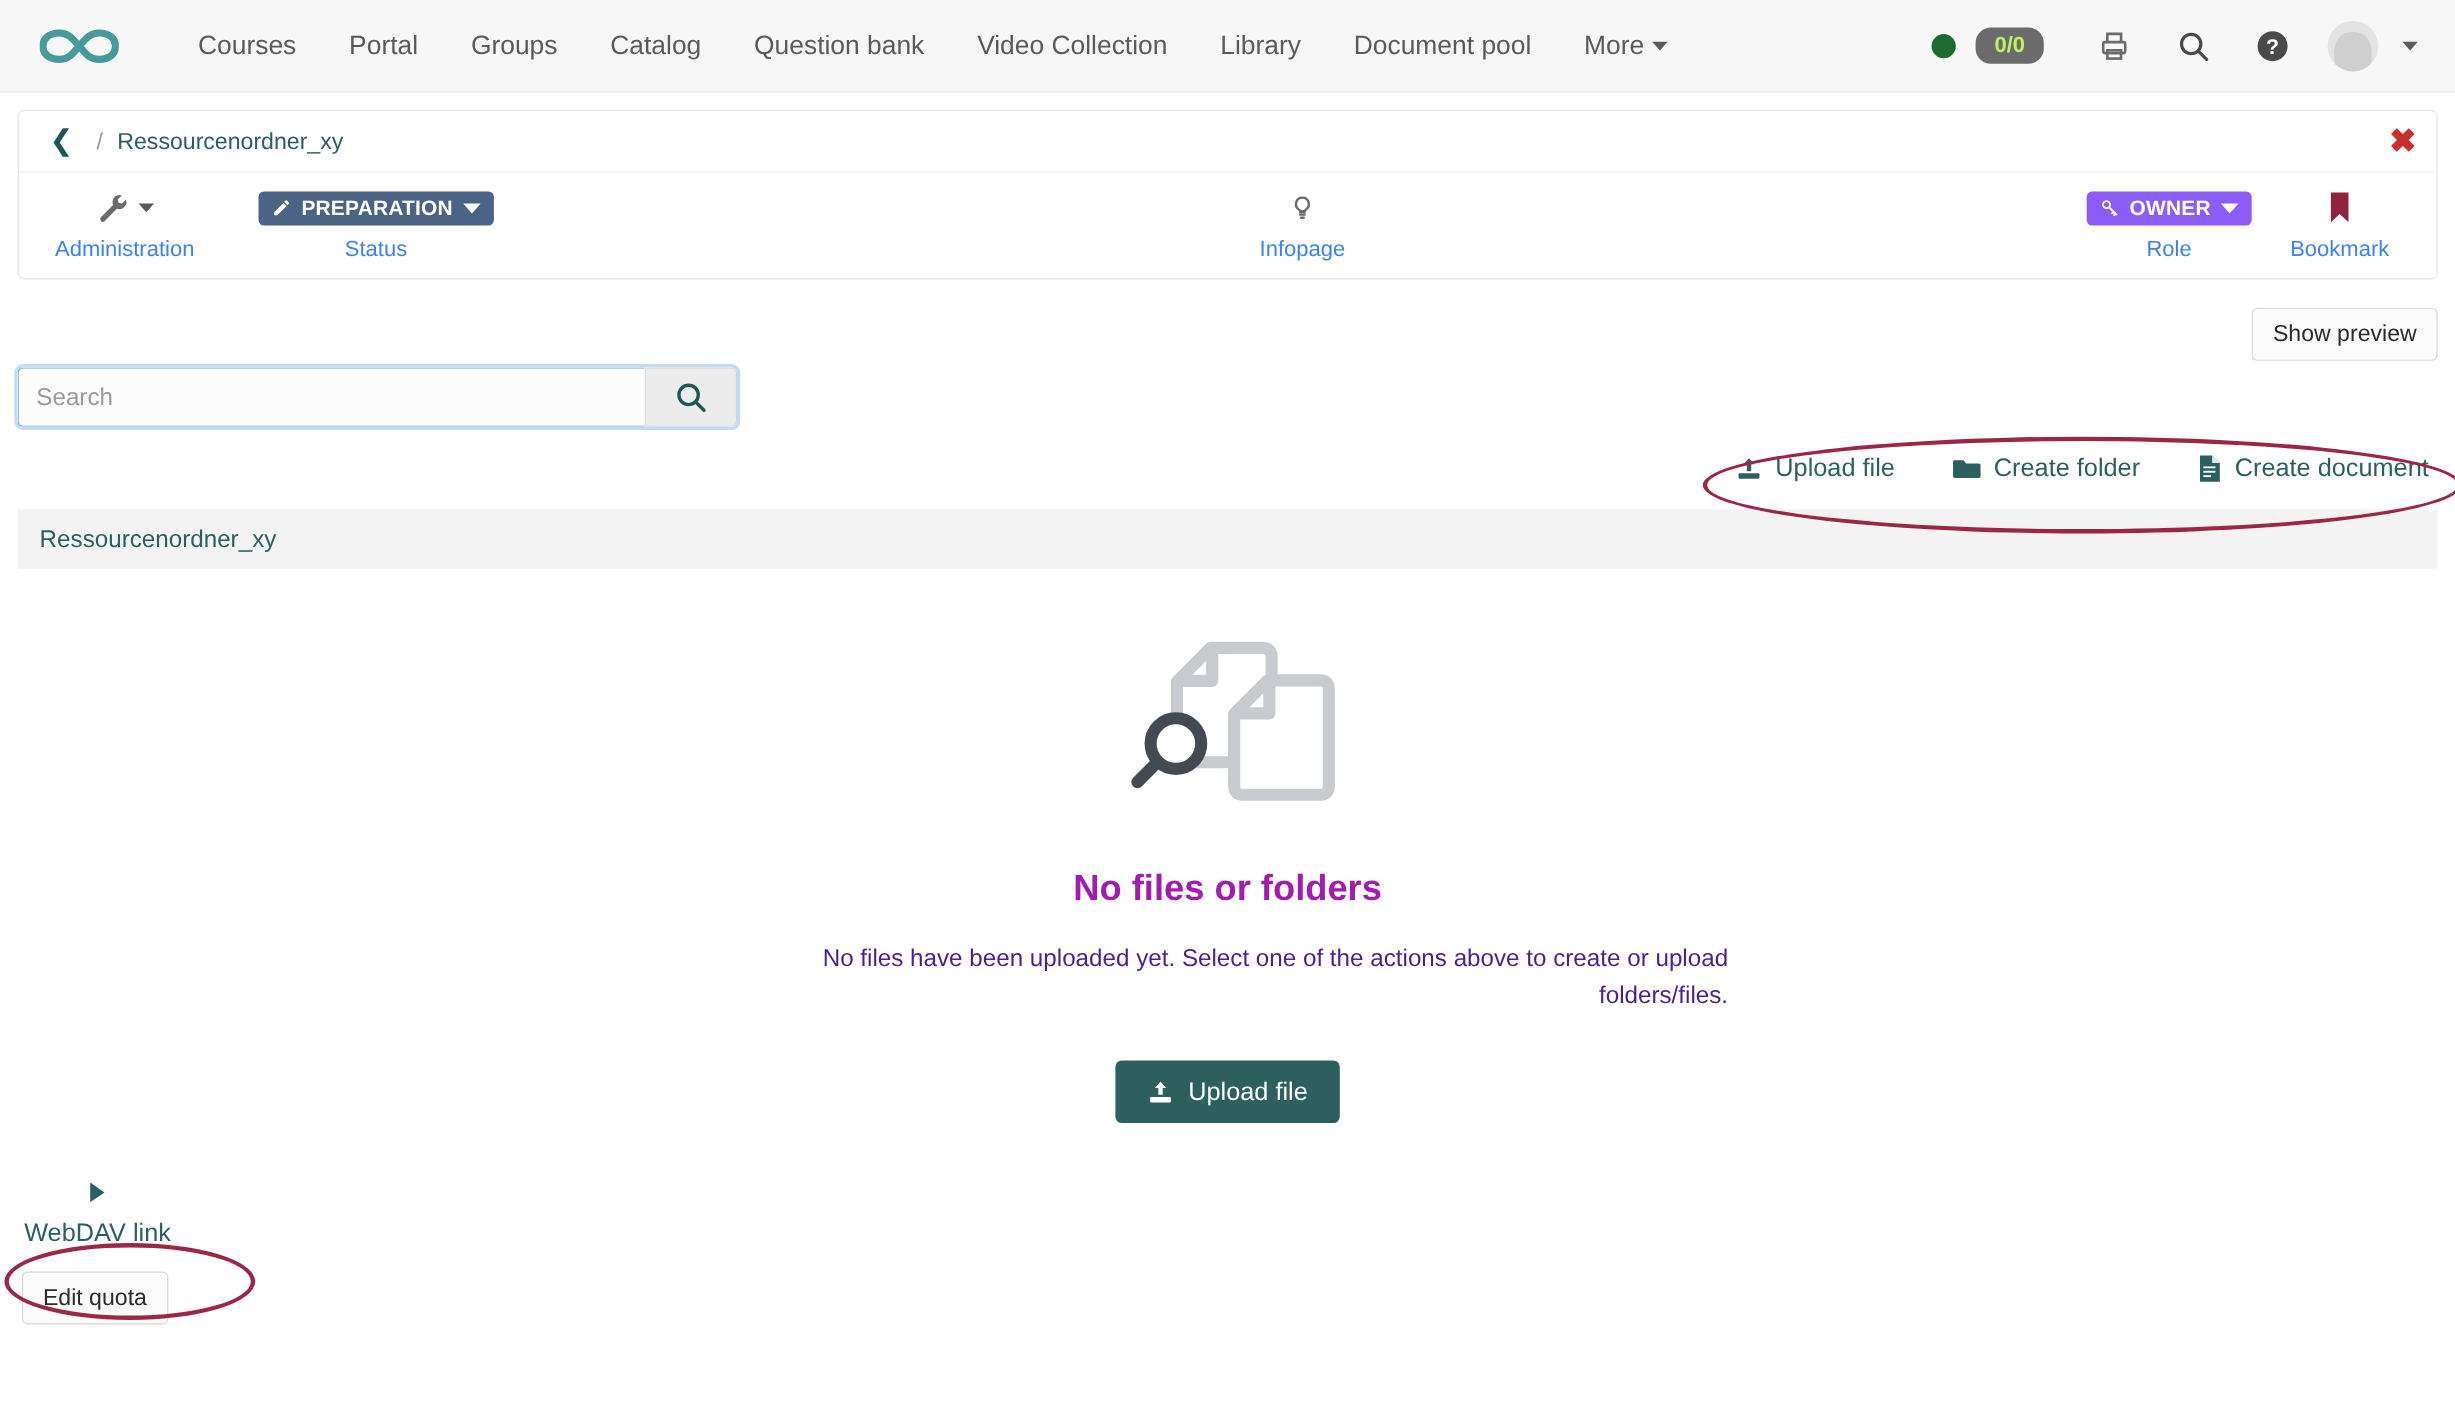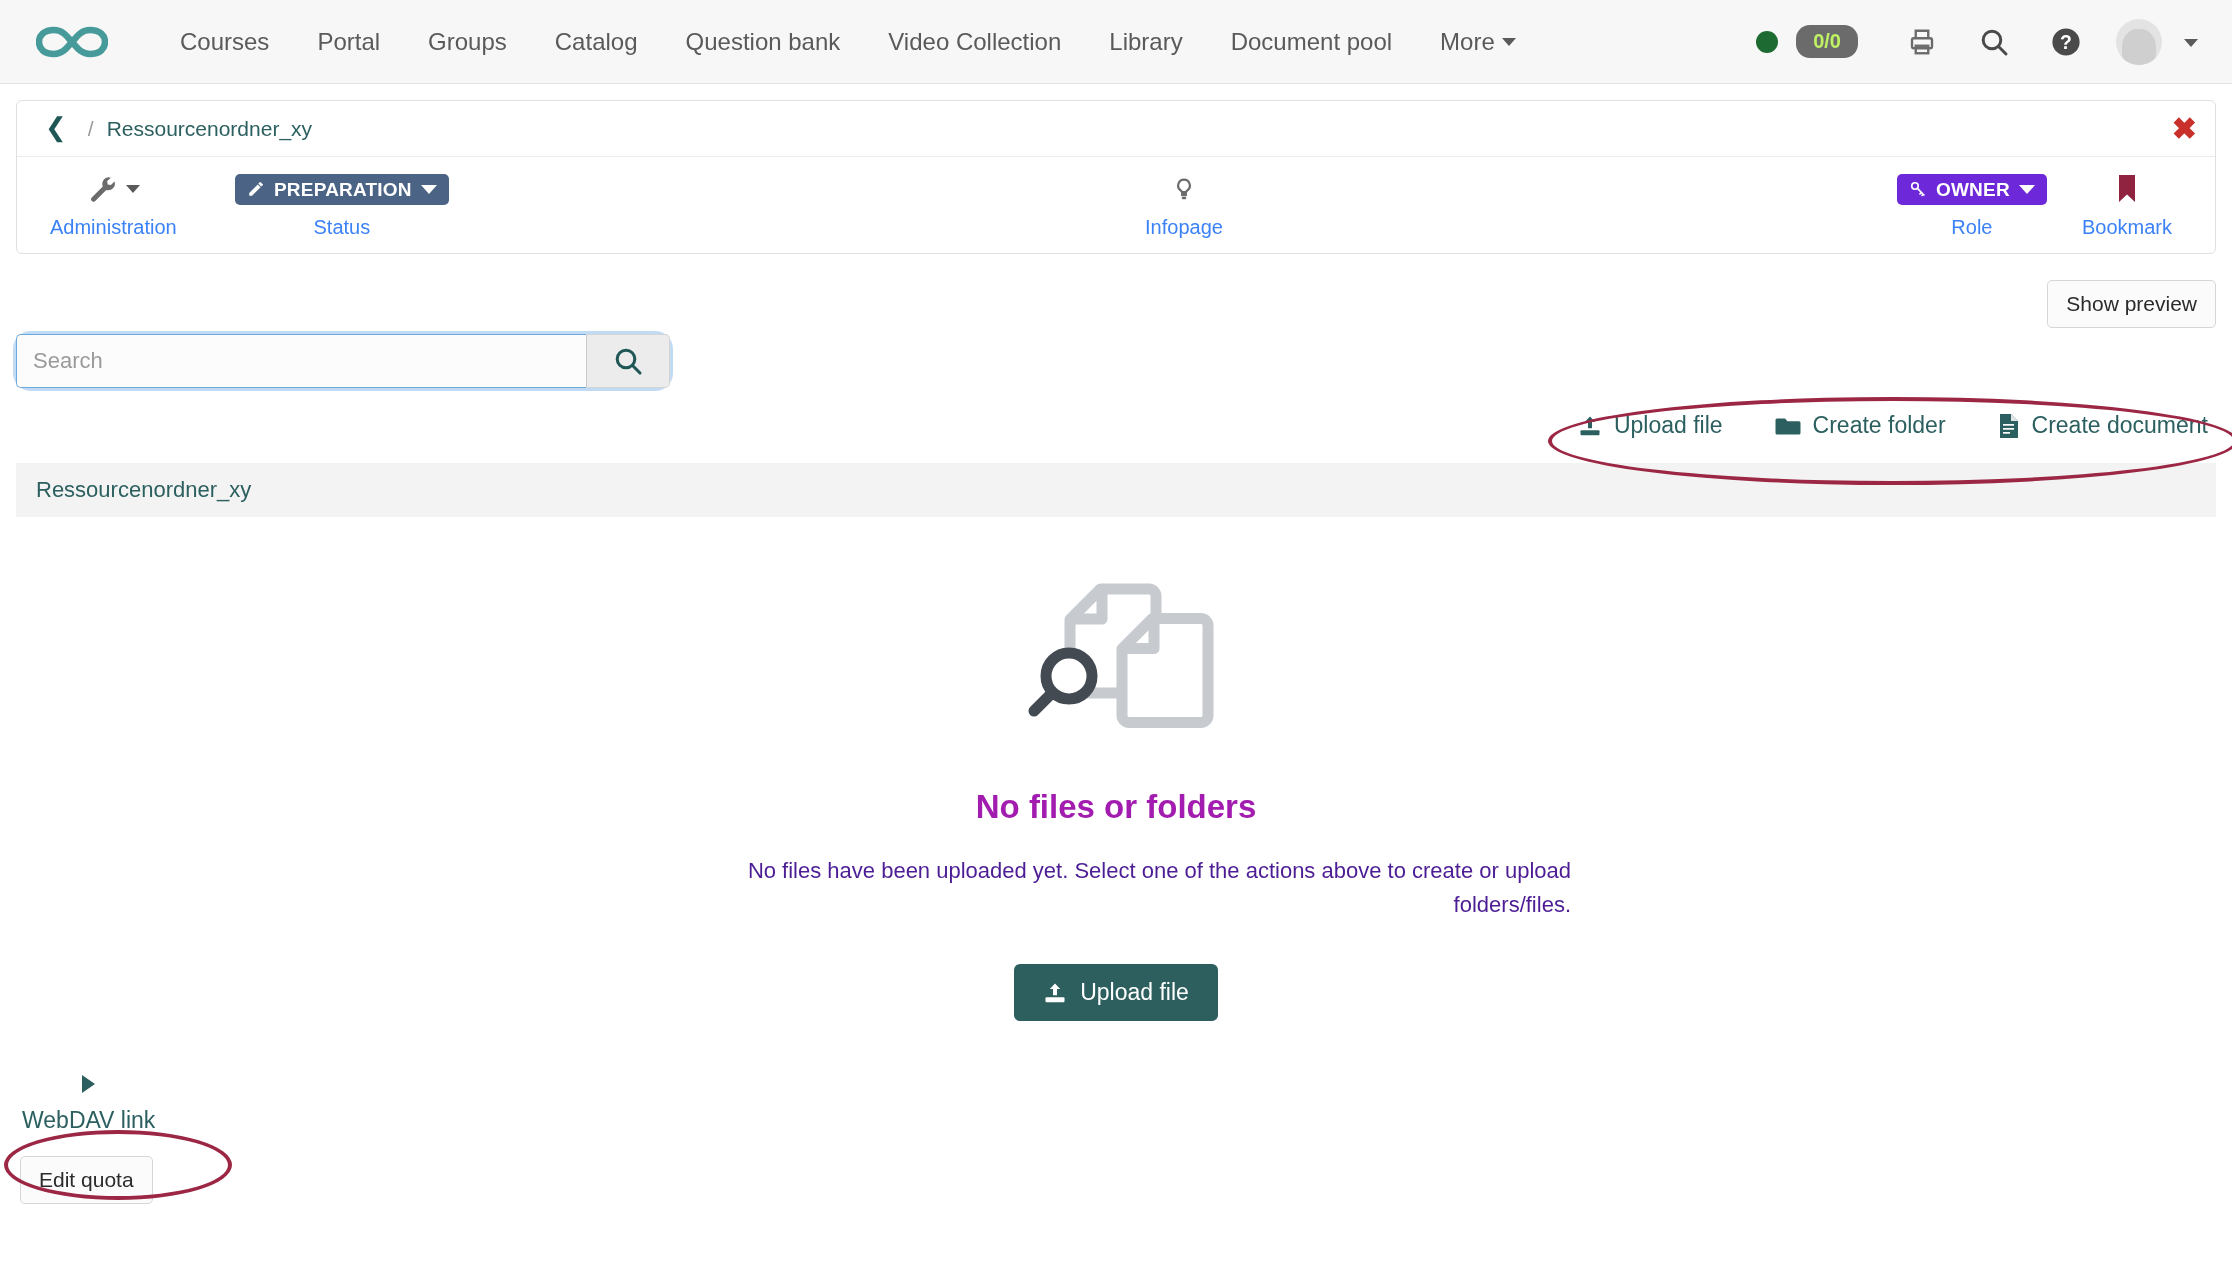--- a/index.html
+++ b/index.html
@@ -169,21 +169,21 @@
     gap: 9px;
     color: #ffffff;
     font-size: 19px;
     font-weight: bold;
     border-radius: 5px;
     padding: 6px 12px;
     line-height: 1;
     letter-spacing: 0.2px;
   }
   .badge-prep { background: #4b6384; }
-  .badge-owner { background: #6d28d9; }
+  .badge-owner { background: #8b5cf6; }
   .badge-caret {
     width: 0; height: 0;
     border-left: 8px solid transparent;
     border-right: 8px solid transparent;
     border-top: 9px solid #ffffff;
   }
 
   
   .content { position: relative; padding: 0 16px; }
 
@@ -204,21 +204,21 @@
   }
 
   .search-row {
     display: flex;
     align-items: center;
     margin-top: 6px;
     padding-left: 0px;
   }
   .search-wrap {
     display: flex;
-    border-radius: 15px;
+    border-radius: 5px;
     box-shadow: 0 0 0 3px rgba(120,175,230,0.45);
   }
   .search-input {
     width: 570px;
     height: 54px;
     border: 1px solid #6fa8dc;
     border-right: none;
     border-radius: 5px 0 0 5px;
     font-size: 22px;
     padding: 0 16px;

